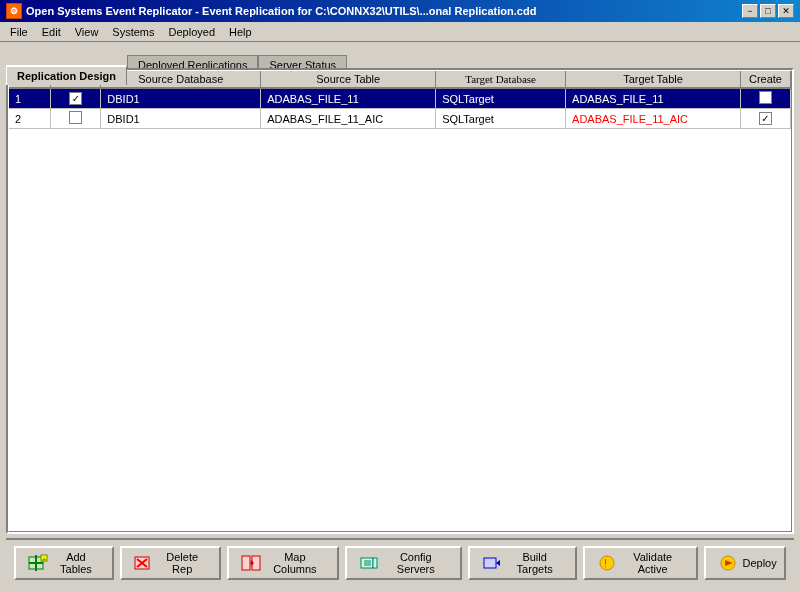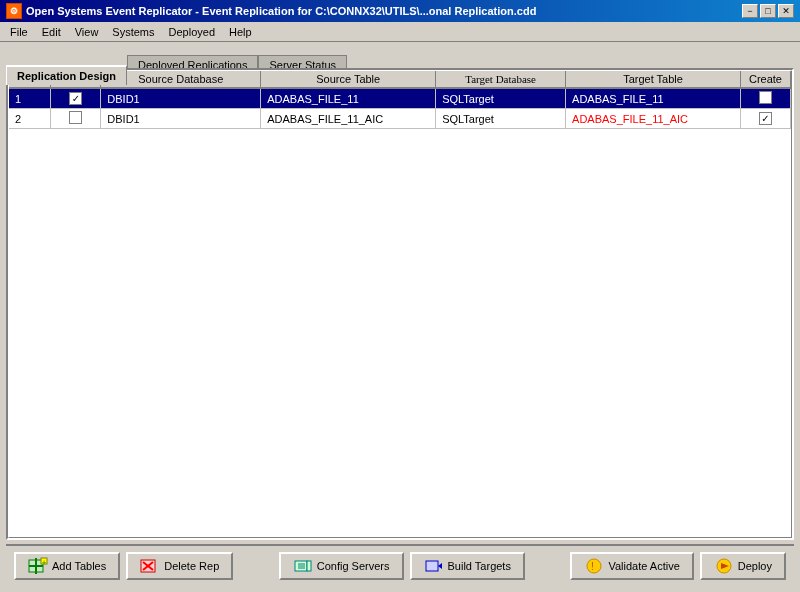--- a/index.html
+++ b/index.html
@@ -315,20 +315,31 @@
             <line x1="13" y1="5" x2="3" y2="13" stroke="#ff0000" stroke-width="2"></line>
           </svg>
         </span>
         <span>Delete Rep</span>
       </button>
     </div>
     <div class="toolbar-group">
       <button class="tool-btn">
         <span class="btn-icon">
           <svg width="20" height="18" viewBox="0 0 20 18">
+            <rect x="1" y="2" width="8" height="14" fill="#ffd0d0" stroke="#cc0000" stroke-width="1"></rect>
+            <rect x="11" y="2" width="8" height="14" fill="#ffd0d0" stroke="#cc0000" stroke-width="1"></rect>
+            <line x1="9" y1="9" x2="11" y2="9" stroke="#cc0000" stroke-width="1"></line>
+            <polygon points="10,6 13,9 10,12" fill="#cc0000"></polygon>
+          </svg>
+        </span>
+        <span>Map Columns</span>
+      </button>
+      <button class="tool-btn">
+        <span class="btn-icon">
+          <svg width="20" height="18" viewBox="0 0 20 18">
             <rect x="2" y="4" width="12" height="10" fill="#d0ffd0" stroke="#008080" stroke-width="1"></rect>
             <rect x="14" y="4" width="4" height="10" fill="#d0ffd0" stroke="#008080" stroke-width="1"></rect>
             <line x1="5" y1="7" x2="12" y2="7" stroke="#008080" stroke-width="1"></line>
             <line x1="5" y1="9" x2="12" y2="9" stroke="#008080" stroke-width="1"></line>
             <line x1="5" y1="11" x2="12" y2="11" stroke="#008080" stroke-width="1"></line>
           </svg>
         </span>
         <span>Config Servers</span>
       </button>
       <button class="tool-btn">

